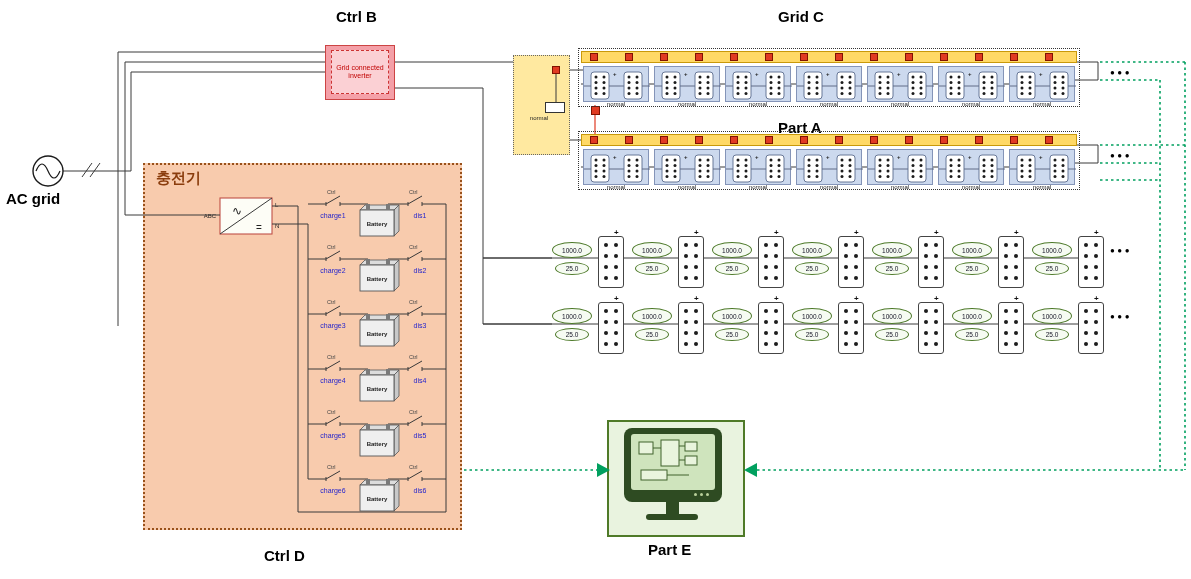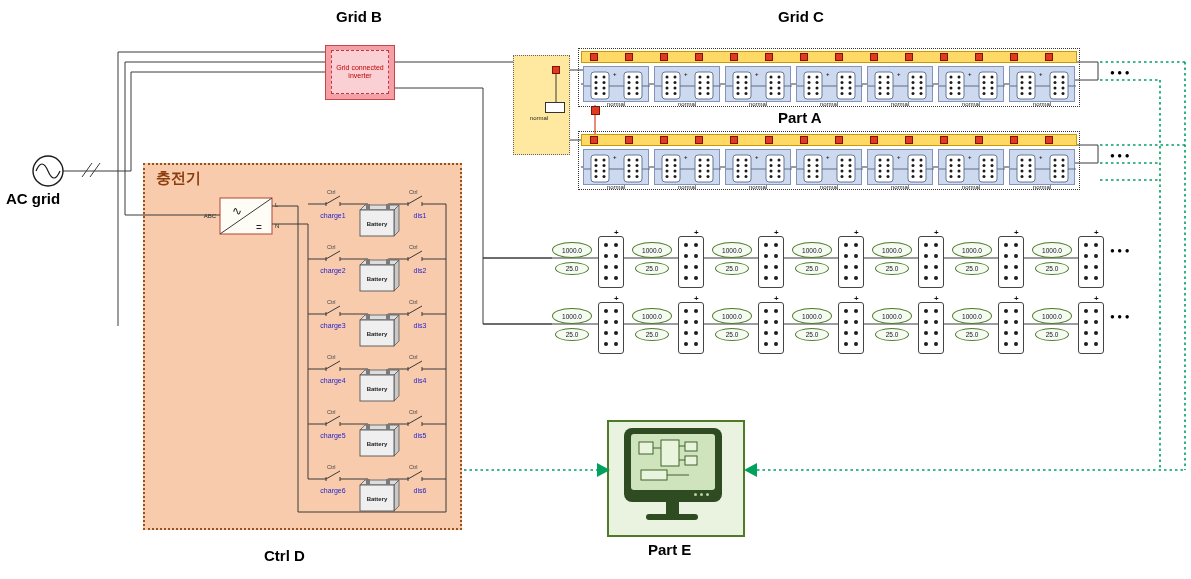--- a/index.html
+++ b/index.html
@@ -269,23 +269,23 @@
         <rect x="366" y="479" width="4" height="6" class="term"></rect>
         <rect x="386" y="479" width="4" height="6" class="term"></rect>
         <text x="377" y="501" text-anchor="middle" class="t6b">Battery</text>
       </g>
     </svg>
 
   <div class="partb-inner abs" style="left:331px;top:50px;width:58px;height:44px">
     <div class="partb-text">Grid connected inverter</div>
   </div>
 
-  <div class="part-label" style="left:336px;top:8px">Grid B</div>
+  <div class="part-label" style="left:336px;top:8px">Ctrl B</div>
   <div class="part-label" style="left:778px;top:8px">Grid C</div>
-  <div class="part-label" style="left:778px;top:109px">Part A</div>
+  <div class="part-label" style="left:778px;top:119px">Part A</div>
   <div class="part-label" style="left:264px;top:547px">Ctrl D</div>
   <div class="part-label" style="left:648px;top:541px">Part E</div>
   <div class="part-label" style="left:6px;top:190px">AC grid</div>
   <div class="kr-title" style="left:156px;top:169px">충전기</div>
 
   <div class="abs sq" style="left:552px;top:66px;width:8px;height:8px"></div>
   <div class="abs gauge" style="left:545px;top:102px;width:20px;height:11px"></div>
   <div class="abs normal-lbl" style="left:511px;top:115px;width:56px;height:8px">normal</div>
   <div class="abs sq" style="left:591px;top:106px;width:9px;height:9px"></div>
 

